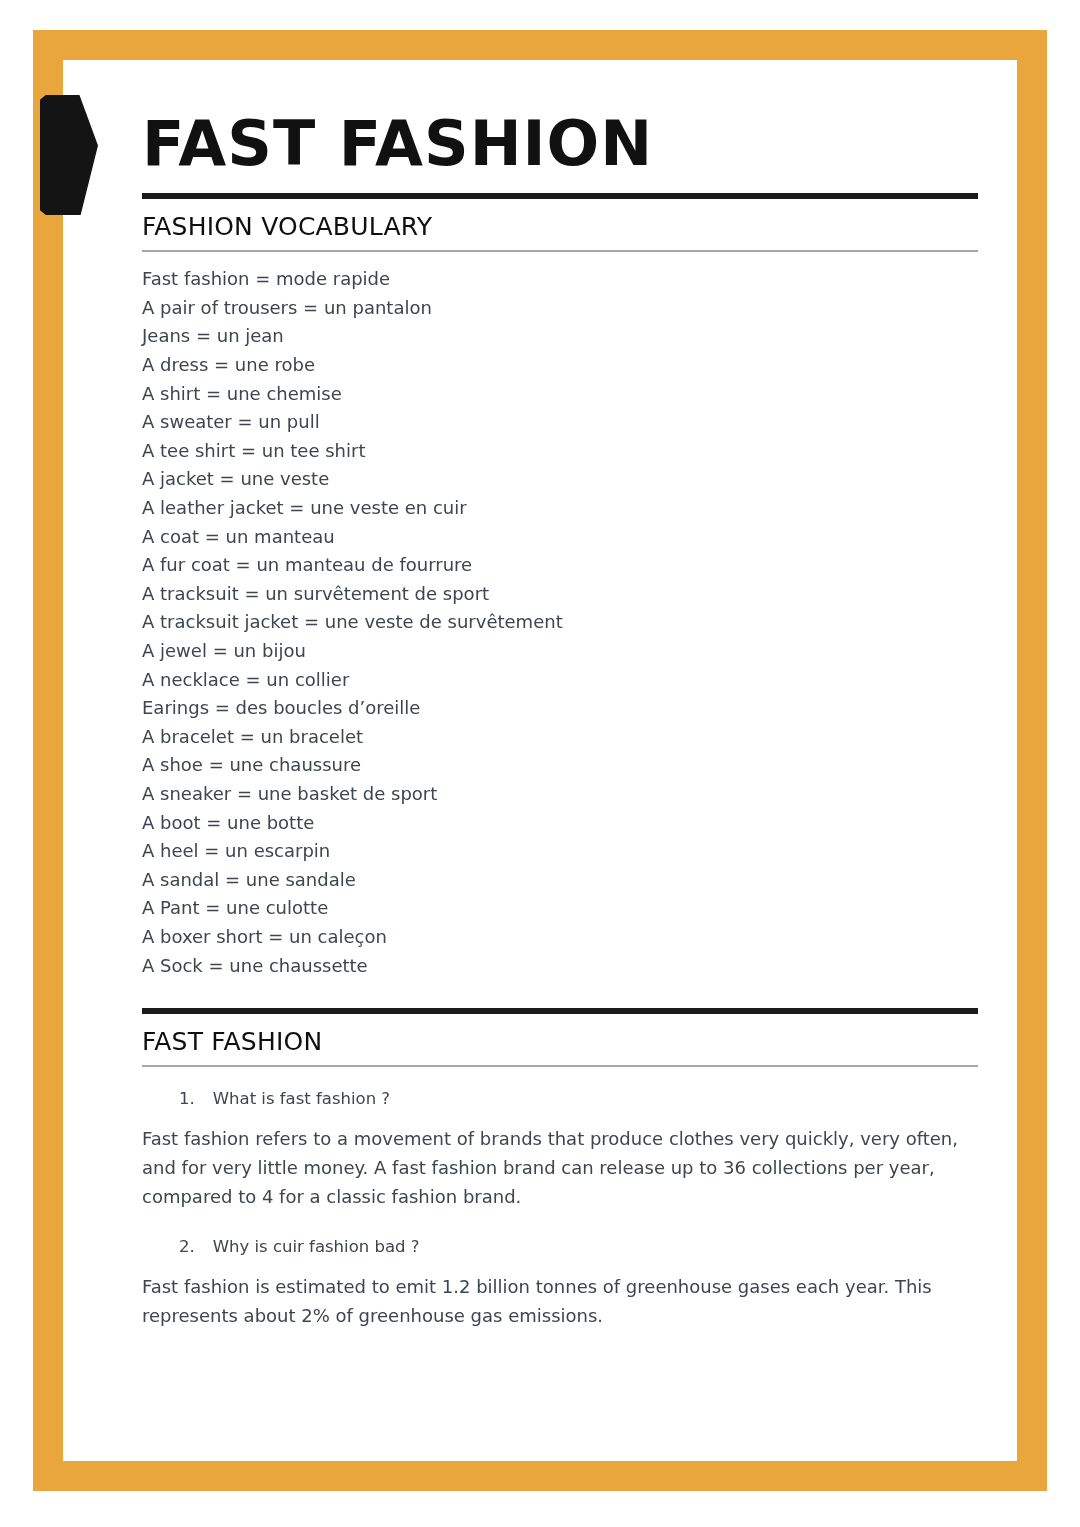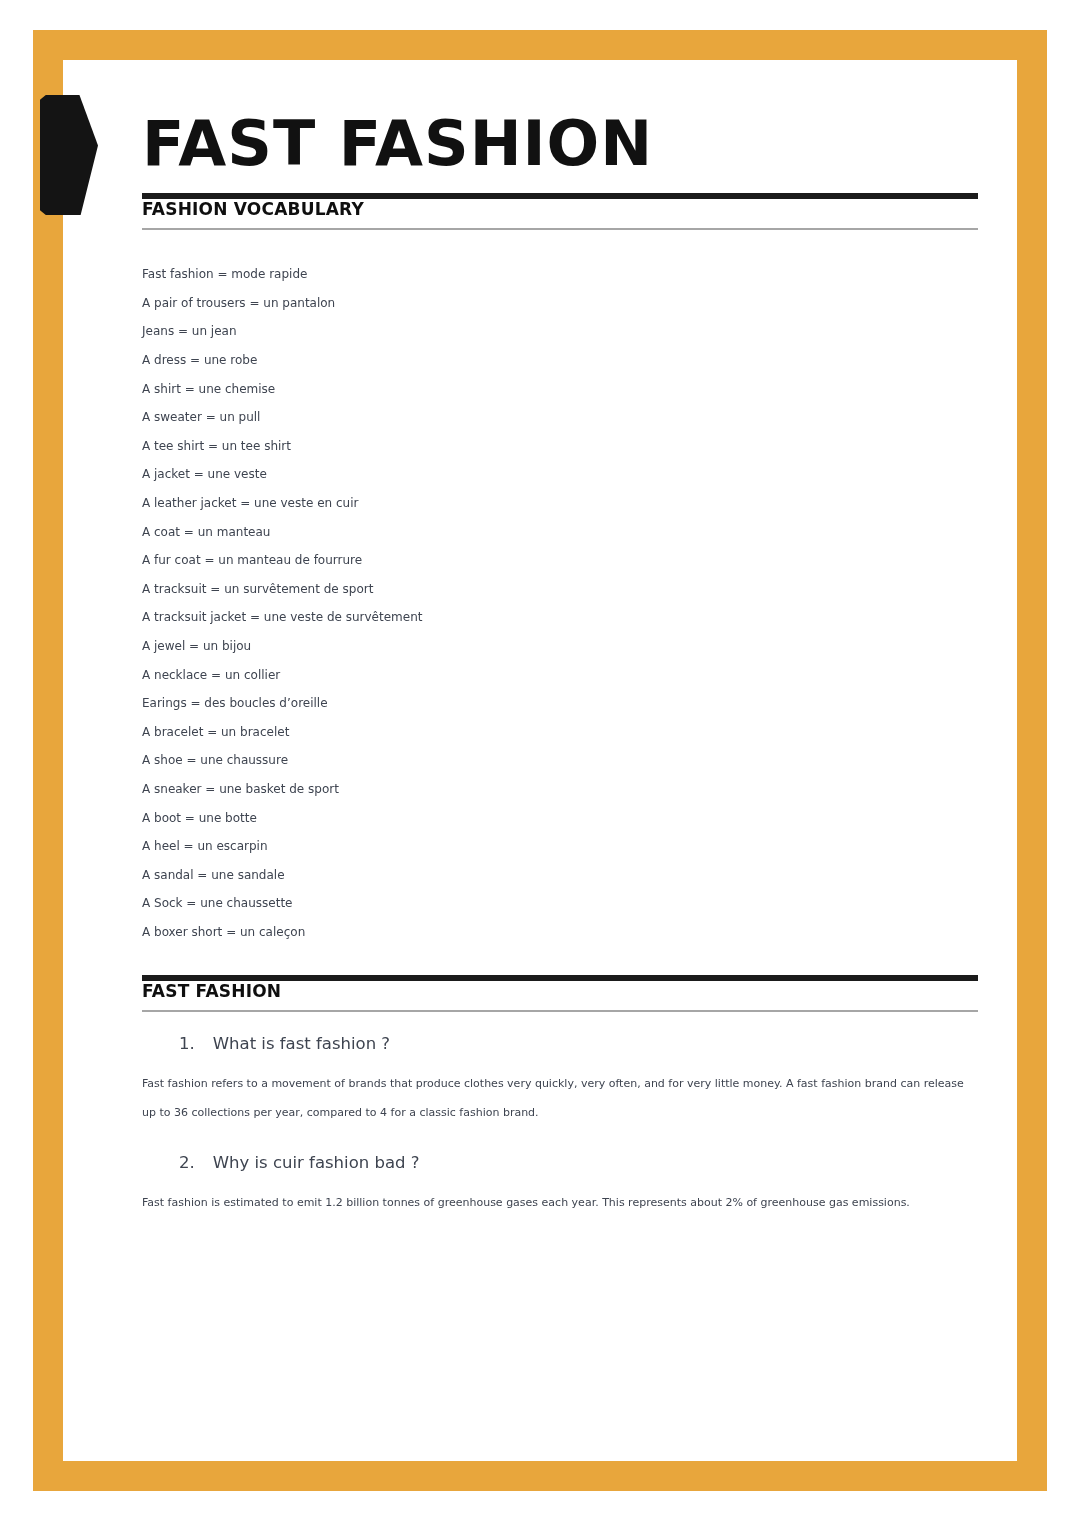--- a/index.html
+++ b/index.html
@@ -47,48 +47,48 @@
     font-weight: bold;
     letter-spacing: 1px;
     color: #111111;
   }
   .rule-thick {
     height: 6px;
     background: #1b1b1b;
     margin: 14px 0 0 0;
   }
   h2.section-heading {
-    margin: 0 0 9px 0;
-    font-size: 17px;
-    font-weight: bold;
+    margin: 13px 0 9px 0;
+    font-size: 25px;
+    font-weight: normal;
     letter-spacing: 0.2px;
     color: #0f0f0f;
   }
   .rule-thin {
     height: 2px;
     background: #a6a6a6;
   }
   ul.vocab-list {
     list-style: none;
-    margin: 30px 0 28px 0;
+    margin: 13px 0 28px 0;
     padding: 0;
-    font-size: 12px;
+    font-size: 18px;
     line-height: 28.6px;
     color: var(--text, #3e4450);
   }
   .q-row {
     display: flex;
     gap: 18px;
     margin: 22px 0 16px 37px;
     font-size: 16.5px;
     color: var(--text, #3e4450);
   }
   p.answer {
     margin: 16px 0 26px 0;
-    font-size: 11px;
+    font-size: 18px;
     line-height: 29px;
     color: var(--text, #3e4450);
   }
 </style>
 </head>
 <body style="--accent: #E8A63C; --text: #3E4450;">
 
 <div class="page">
   <div class="frame"></div>
   <div class="bookmark"></div>
@@ -117,22 +117,23 @@
           <li>A tracksuit jacket = une veste de survêtement</li>
           <li>A jewel = un bijou</li>
           <li>A necklace = un collier</li>
           <li>Earings = des boucles d’oreille</li>
           <li>A bracelet = un bracelet</li>
           <li>A shoe = une chaussure</li>
           <li>A sneaker = une basket de sport</li>
           <li>A boot = une botte</li>
           <li>A heel = un escarpin</li>
           <li>A sandal = une sandale</li>
+          <li>A Pant = une culotte</li>
+          <li>A boxer short = un caleçon</li>
           <li>A Sock = une chaussette</li>
-          <li>A boxer short = un caleçon</li>
         </ul>
     </section>
 
     <div class="rule-thick"></div>
 
     <section>
       <h2 class="section-heading">FAST FASHION</h2>
       <div class="rule-thin"></div>
       <div id="qa-container">
           <div class="q-row">

